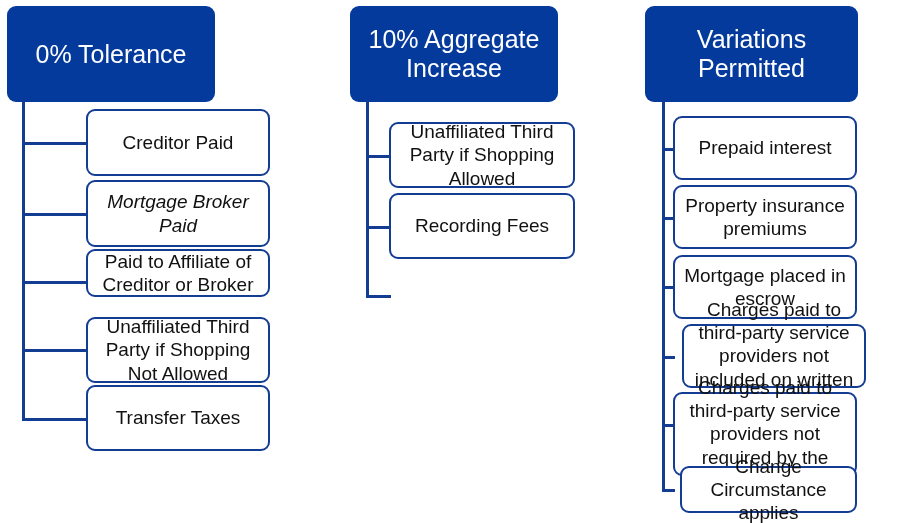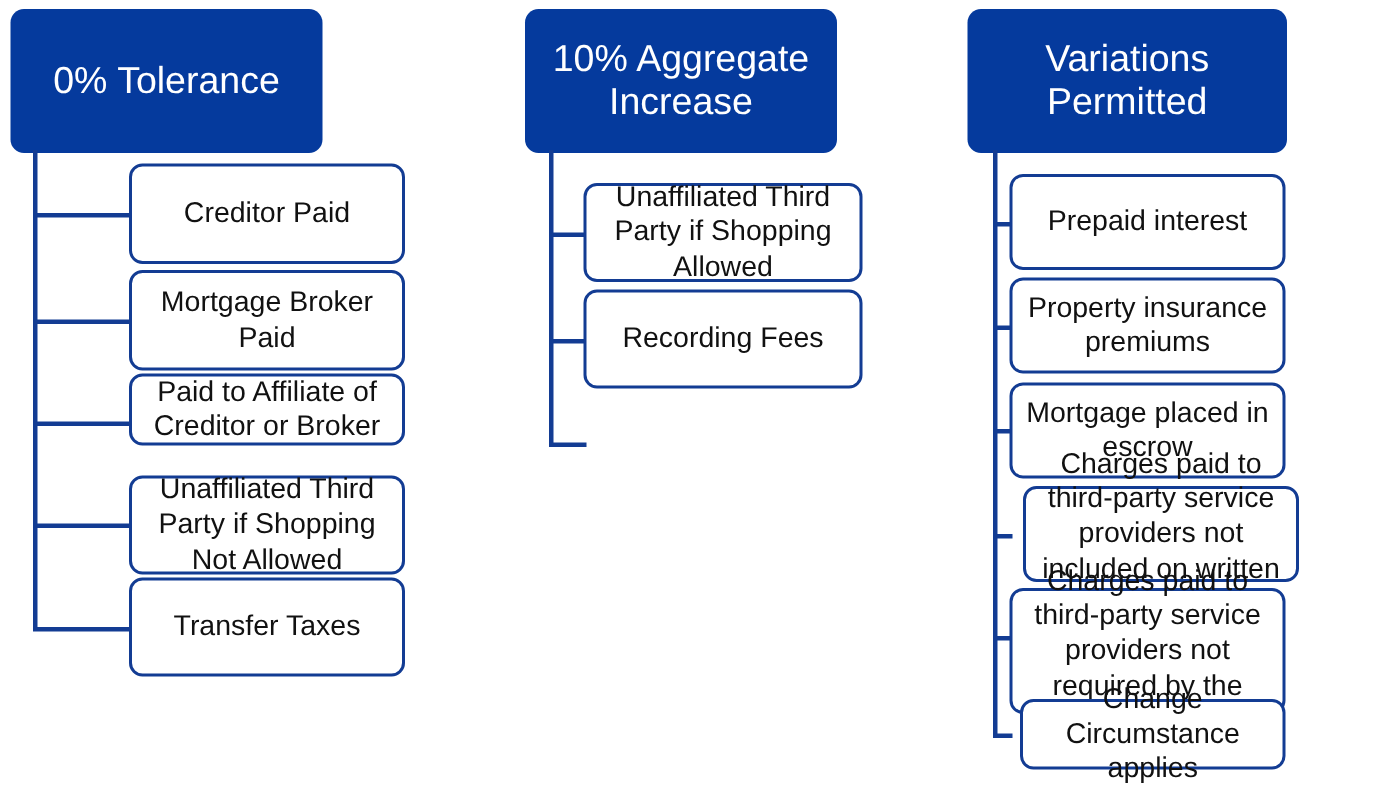--- a/index.html
+++ b/index.html
@@ -64,21 +64,21 @@
 
   <div class="trunk" style="left:22px; top:100px; height:320px;"></div>
 
   <div class="branch" style="left:22px; top:142px; width:66px;"></div>
   <div class="branch" style="left:22px; top:213px; width:66px;"></div>
   <div class="branch" style="left:22px; top:281px; width:66px;"></div>
   <div class="branch" style="left:22px; top:349px; width:66px;"></div>
   <div class="branch" style="left:22px; top:418px; width:66px;"></div>
 
   <div class="child-box" style="left:86px; top:109px; width:184px; height:67px;">Creditor Paid</div>
-  <div class="child-box" style="left:86px; top:180px; width:184px; height:67px;">Mortgage Broker Paid</div>
+  <div class="child-box" style="left:86px; top:180px; width:184px; height:67px;font-style:italic;">Mortgage Broker Paid</div>
   <div class="child-box" style="left:86px; top:249px; width:184px; height:48px;">Paid to Affiliate of Creditor or Broker</div>
   <div class="child-box" style="left:86px; top:317px; width:184px; height:66px;text-align:center;">Unaffiliated Third Party if Shopping Not Allowed</div>
   <div class="child-box" style="left:86px; top:385px; width:184px; height:66px;">Transfer Taxes</div>
 
   <div class="header-box" style="left:350px; top:6px; width:208px; height:96px;">10% Aggregate Increase</div>
 
   <div class="trunk" style="left:366px; top:100px; height:197px;"></div>
 
   <div class="branch" style="left:366px; top:155px; width:25px;"></div>
   <div class="branch" style="left:366px; top:226px; width:25px;"></div>

